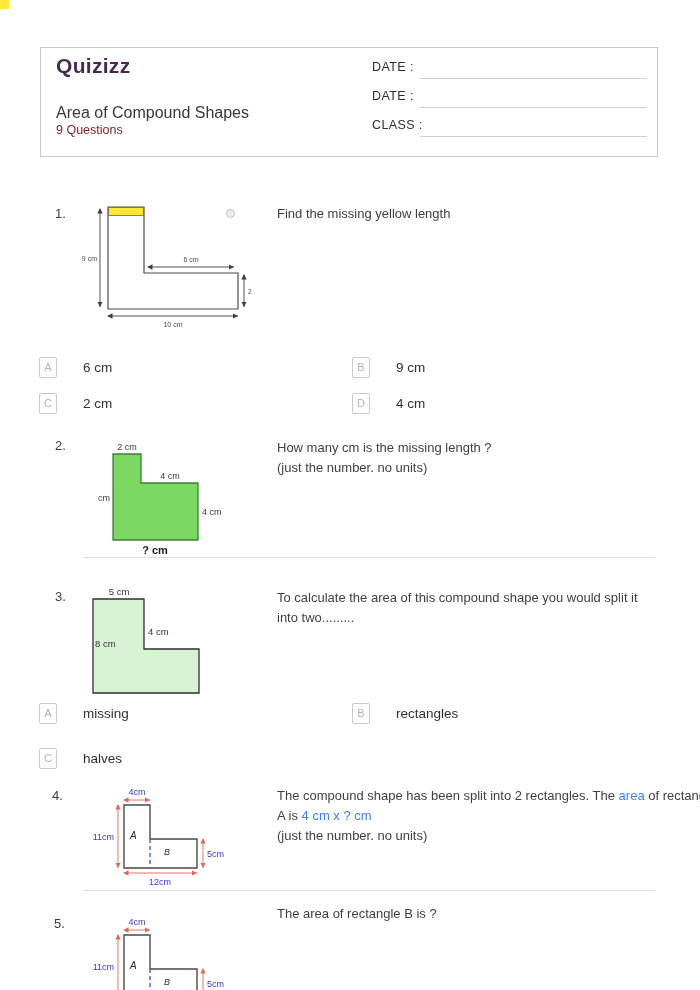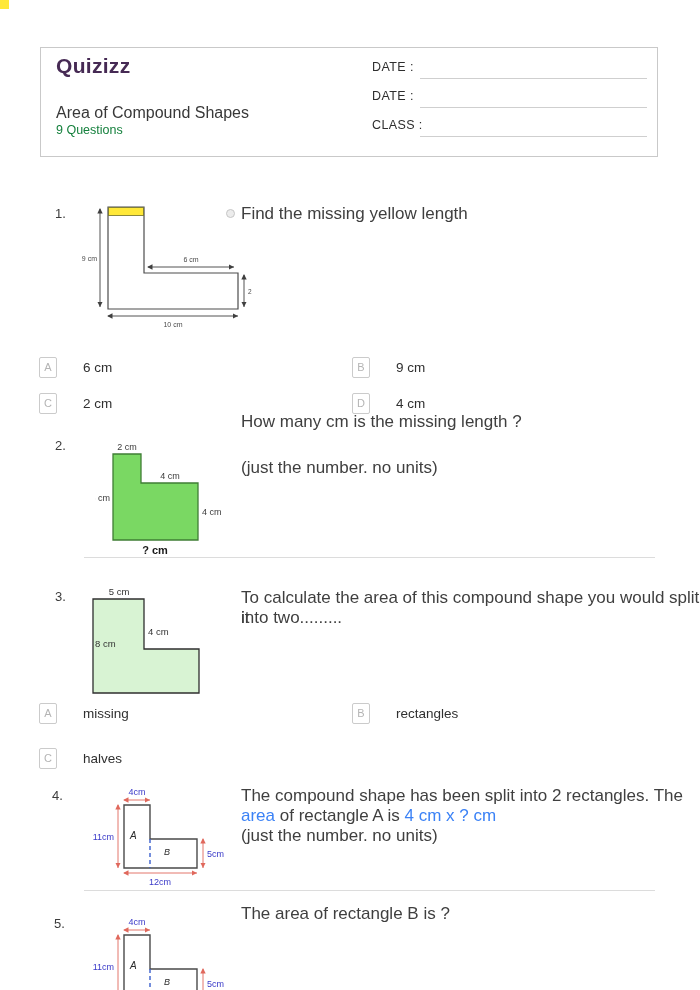--- a/index.html
+++ b/index.html
@@ -3,25 +3,25 @@
 <meta charset="utf-8">
 <style>
   html,body{margin:0;padding:0;}
   body{width:700px;height:990px;overflow:hidden;background:#ffffff;
        font-family:"Liberation Sans",sans-serif;color:#3b3b3b;position:relative;}
   .abs{position:absolute;}
   svg text{font-family:"Liberation Sans",sans-serif;}
   .header-box{left:40px;top:47px;width:616px;height:108px;border:1.5px solid #c9c9c9;}
   .logo{left:56px;top:54px;font-size:21px;font-weight:bold;color:#462a54;letter-spacing:.3px;}
   .hdr-title{left:56px;top:104px;font-size:16px;color:#383838;}
-  .hdr-sub{left:56px;top:123px;font-size:12.5px;color:#15803d;}
+  .hdr-sub{left:56px;top:123px;font-size:12.5px;color:#7f1d1d;}
   .field-label{font-size:12.5px;color:#2e2e2e;letter-spacing:.4px;}
   .field-line{border-bottom:1px solid #cfcfcf;height:1px;}
   .qnum{font-size:13px;color:#3c3c3c;}
-  .prompt{font-size:17px;color:#3f3f3f;line-height:20px;}
+  .prompt{font-size:13px;color:#3f3f3f;line-height:20px;margin-left:36px;}
   .blue{color:#3b82f6;}
   .bullet{width:7px;height:7px;border-radius:50%;background:#ececec;border:1px solid #c6c6c6;}
   .opt{display:flex;align-items:center;gap:26px;height:20px;}
   .opt-letter{width:16px;height:19px;border:1px solid #cbcbcb;border-radius:2px;color:#b4b4b4;
               font-size:11px;display:flex;align-items:center;justify-content:center;flex:0 0 auto;}
   .opt-text{font-size:13.5px;color:#303030;}
   .divider{height:1px;background:#dcdcdc;}
   .corner{width:9px;height:9px;background:#ffe838;}
 </style>
 </head>
@@ -88,21 +88,21 @@
 
 <svg class="abs" style="left:95px;top:441px" width="140" height="116" viewBox="0 0 140 116">
   <text x="32" y="9" text-anchor="middle" font-size="9" fill="#3b3b3b">2 cm</text>
   <polygon points="18,13 46,13 46,42 103,42 103,99 18,99" stroke="#3f7d35" stroke-width="1.3" fill="#7ad863"></polygon>
   <text x="75" y="38" text-anchor="middle" font-size="9" fill="#3b3b3b">4 cm</text>
   <text x="15" y="60" text-anchor="end" font-size="9" fill="#3b3b3b">6 cm</text>
   <text x="107" y="74" font-size="9" fill="#3b3b3b">4 cm</text>
   <text x="60" y="113" text-anchor="middle" font-size="11" font-weight="bold" fill="#1a1a1a">? cm</text>
 </svg>
 
-<div class="abs prompt" style="left:241px;top:412px">How many cm is the missing length ?</div>
+<div class="abs prompt" style="left:241px;top:438px">How many cm is the missing length ?</div>
 <div class="abs prompt" style="left:241px;top:458px">(just the number. no units)</div>
 
 <div class="abs divider" style="left:84px;top:557px;width:571px"></div>
 
 <div class="abs qnum" style="left:55px;top:589px">3.</div>
 
 <svg class="abs" style="left:88px;top:585px" width="125" height="112" viewBox="0 0 125 112">
   <text x="31" y="10" text-anchor="middle" font-size="9.5" fill="#333333">5 cm</text>
   <polygon points="5,14 56,14 56,64 111,64 111,108 5,108" stroke="#2f2f2f" stroke-width="1.3" fill="#d8f3d3"></polygon>
   <text x="60" y="50" font-size="9.5" fill="#333333">4 cm</text>

